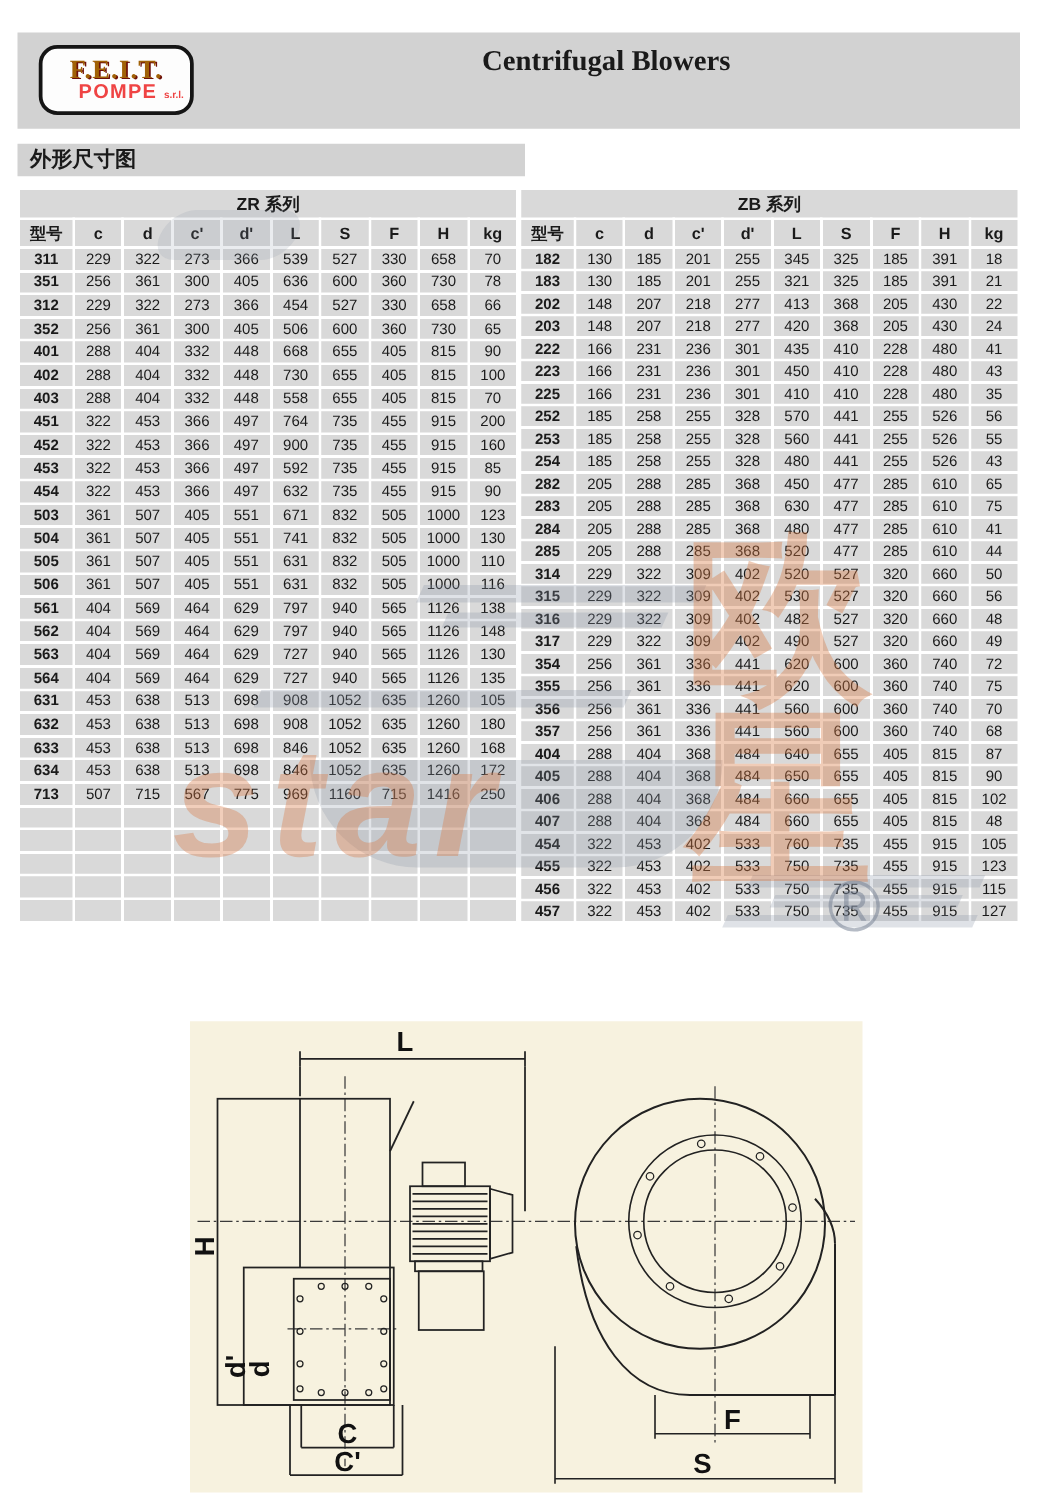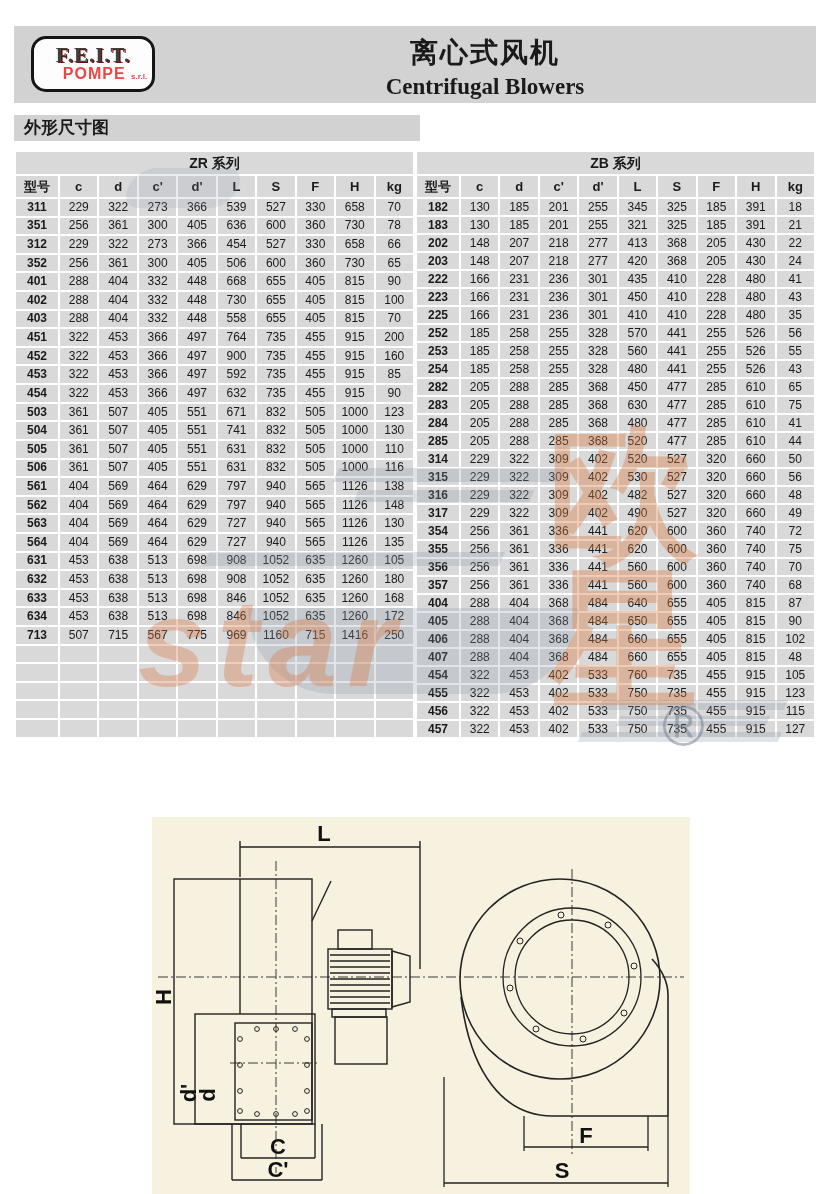--- a/index.html
+++ b/index.html
@@ -8,21 +8,21 @@
     font-family:"Liberation Sans", sans-serif;color:#1a1a1a;overflow:hidden;
   }
   
   .header-band{position:absolute;left:14px;top:26px;width:802px;height:77px;background:#d2d2d2;}
   .logo{
     position:absolute;left:17px;top:10px;width:124px;height:56px;background:#fdfdfd;
     border:3px solid #151515;border-radius:15px;text-align:center;box-sizing:border-box;padding-top:6px;
   }
   .logo-feit{
     font-family:"Liberation Serif", serif;font-weight:700;font-size:21px;letter-spacing:1px;
-    color:#404040;text-shadow:1.4px 1.4px 0 #6d0f0a;line-height:20px;
+    color:#a16207;text-shadow:1.4px 1.4px 0 #6d0f0a;line-height:20px;
   }
   .logo-pompe{font-weight:700;font-size:16px;color:#ef4444;line-height:18px;letter-spacing:1px;padding-left:24px;}
   .logo-srl{font-size:8px;font-weight:700;letter-spacing:0;}
   .titles{position:absolute;left:160px;right:20px;top:8px;text-align:center;}
   .title-cn{font-size:28px;font-weight:700;letter-spacing:2px;}
   .title-en{font-family:"Liberation Serif", serif;font-size:23px;font-weight:700;margin-top:2px;}
   
   .section-bar{
     position:absolute;left:14px;top:115px;width:406px;height:26px;background:#d2d2d2;
     font-size:17px;font-weight:700;line-height:26px;padding-left:10px;box-sizing:border-box;
@@ -68,21 +68,20 @@
 </style>
 </head>
 <body>
 
 <div class="header-band">
   <div class="logo">
     <div class="logo-feit">F.E.I.T.</div>
     <div class="logo-pompe"><span>POMPE</span> <span class="logo-srl">s.r.l.</span></div>
   </div>
   <div class="titles">
-    <div class="title-cn">离心式风机</div>
     <div class="title-en">Centrifugal Blowers</div>
   </div>
 </div>
 
 <div class="section-bar">外形尺寸图</div>
 
 <div class="tables">
   <table>
     <colgroup>
         <col class="c-model">

